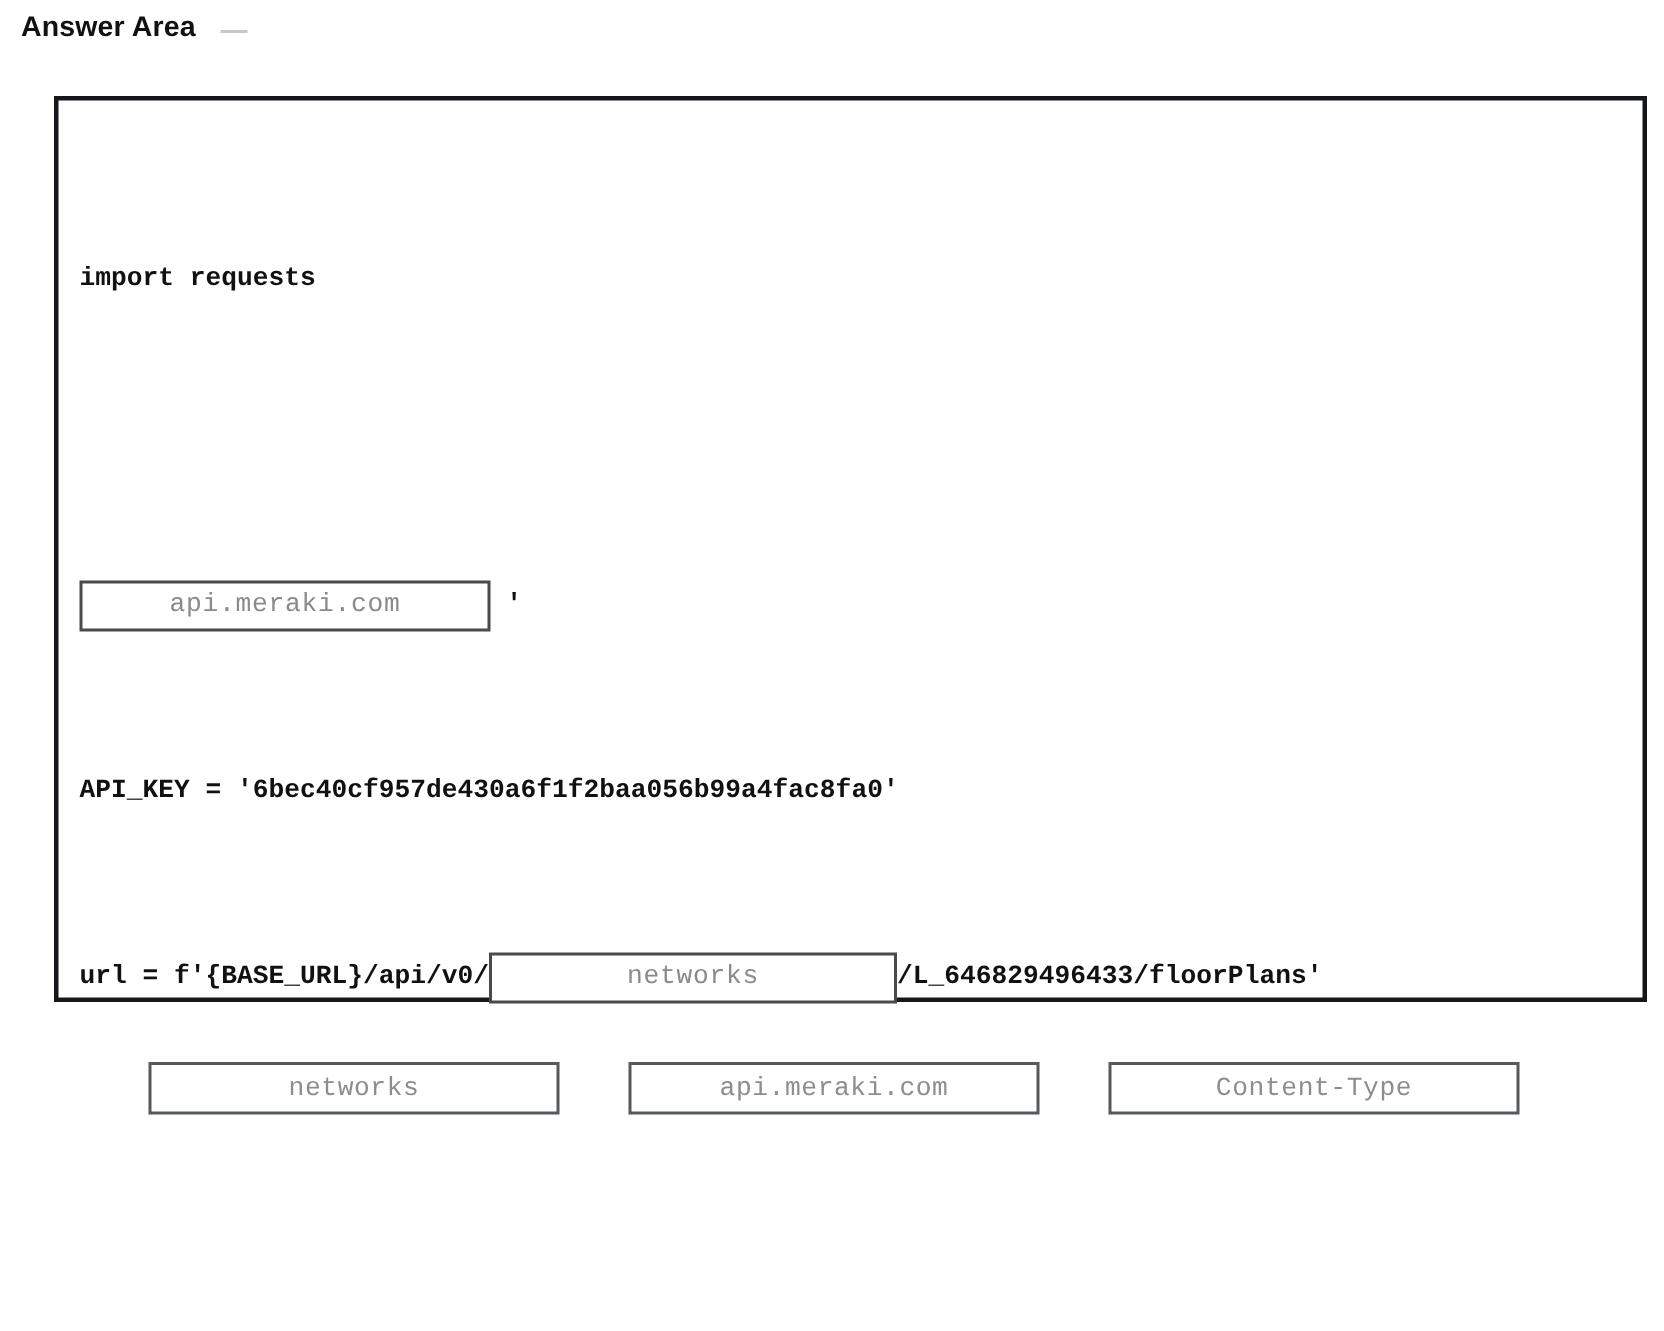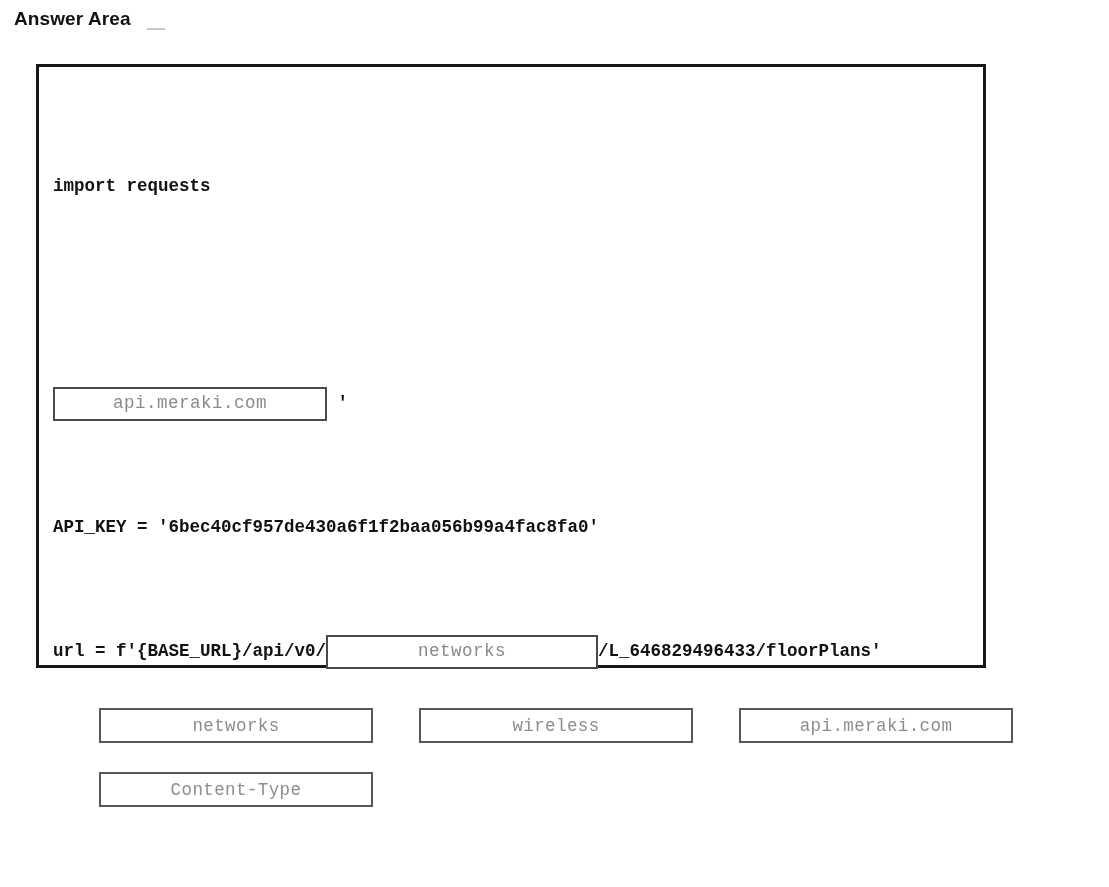--- a/index.html
+++ b/index.html
@@ -15,21 +15,21 @@
     font-family: "Liberation Sans", sans-serif;
     overflow: hidden;
   }
 
   
   #header {
     position: absolute;
     left: 14px;
     top: 8px;
     display: flex;
-    align-items: flex-end;
+    align-items: center;
     gap: 16px;
   }
   #answer-area-title {
     font-family: "Liberation Sans", sans-serif;
     font-size: 19px;
     font-weight: bold;
     color: #111111;
     letter-spacing: 0.1px;
     white-space: nowrap;
   }
@@ -38,21 +38,21 @@
     height: 2px;
     background: #c8c8c8;
     margin-top: 4px;
   }
 
   
   #code-frame {
     position: absolute;
     left: 36px;
     top: 64px;
-    width: 950px;
+    width: 1062px;
     height: 604px;
     box-sizing: border-box;
     border: 3px solid #15171a;
     background: #ffffff;
   }
   #code-block {
     position: absolute;
     left: 14px;
     top: 11px;
     font-family: "Liberation Mono", "DejaVu Sans Mono", monospace;
@@ -164,18 +164,17 @@
     
     
     
     
 
   </div>
 </div>
 
 <div id="options">
   <div class="option-tile">networks</div>
-  <div class="option-tile">wireless</div>
   <div class="option-tile">api.meraki.com</div>
   <div class="option-tile">Content-Type</div>
   <div class="option-tile empty"></div>
   <div class="option-tile empty"></div>
 </div>
 
 </body></html>

